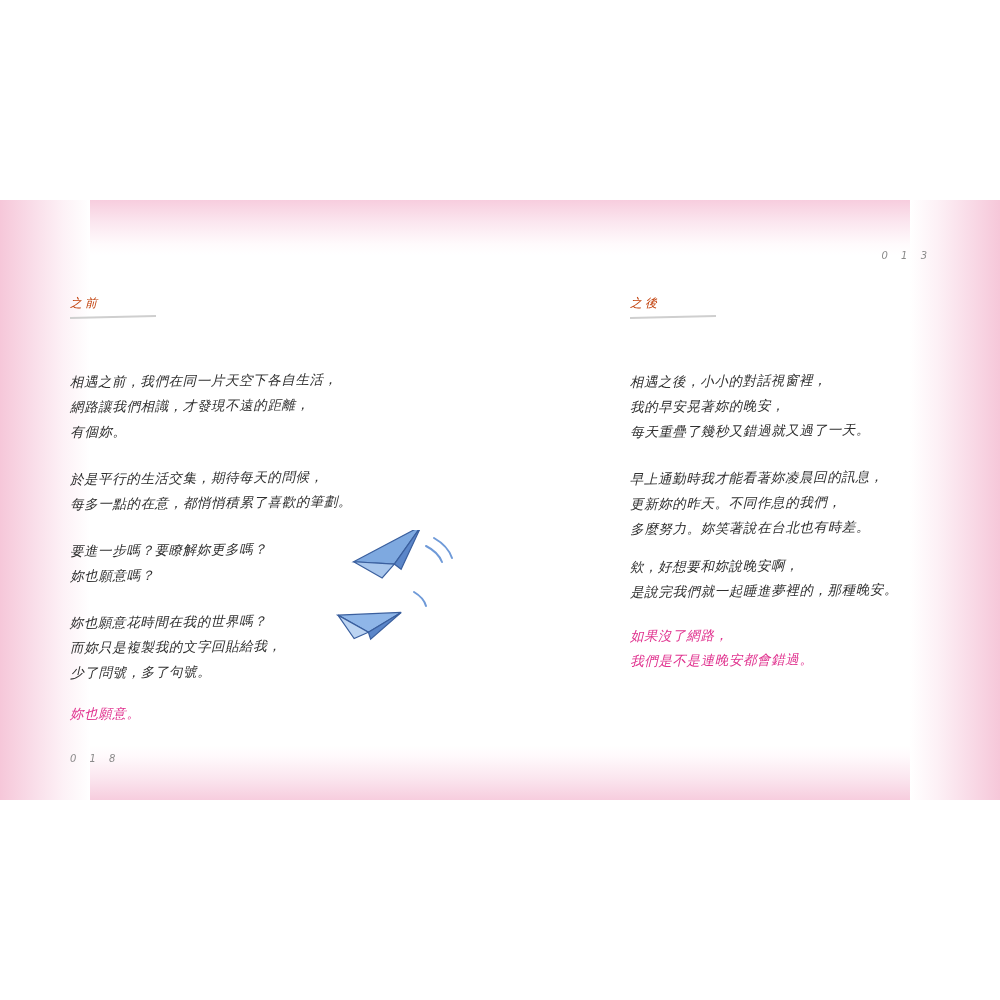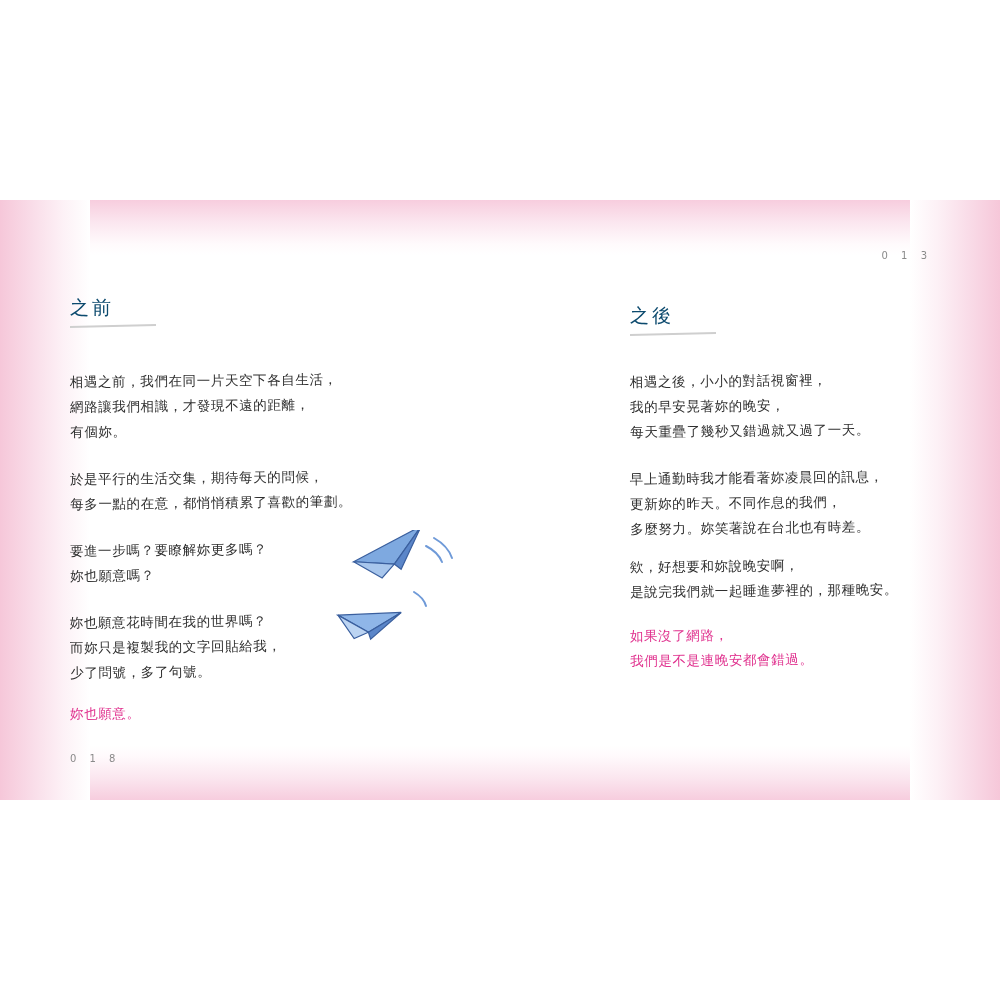--- a/index.html
+++ b/index.html
@@ -54,29 +54,30 @@
     position: absolute;
     left: 0; bottom: 0;
     width: 1000px; height: 55px;
     background: linear-gradient(to top, #f7cdde 0%, #fbe6ef 40%, #fffafc 80%, #ffffff 100%);
   }
   .page {
     position: absolute;
     top: 0;
     width: 500px;
     height: 621px;
+    font-style: italic;
   }
   .page.left { left: 0; }
   .page.right { left: 500px; }
 
   .heading {
     position: absolute;
     font-family: "DejaVu Sans", sans-serif;
-    font-size: 19px;
-    color: #0c4a6e;
+    font-size: 12px;
+    color: #c2410c;
     letter-spacing: 3px;
     font-weight: 500;
     white-space: nowrap;
   }
   .heading .underline {
     display: block;
     margin-top: 4px;
     height: 2px;
     width: 86px;
     background: #cfcfcf;
@@ -166,21 +167,21 @@
         </svg>
       </div>
 
       <div class="folio" style="left:70px; top:553px;">0 1 8</div>
     </div>
 
     <div class="page right">
 
       <div class="folio" style="right:68px; top:50px;">0 1 3</div>
 
-      <div class="heading" style="left:130px; top:95px;margin-top:8px;">
+      <div class="heading" style="left:130px; top:95px;">
         <span>之後</span>
         <span class="underline"></span>
       </div>
 
       <div class="body-block" style="left:130px; top:168px; width:320px;">相遇之後，小小的對話視窗裡，
 我的早安晃著妳的晚安，
 每天重疊了幾秒又錯過就又過了一天。</div>
 
       <div class="body-block" style="left:130px; top:265px; width:340px;">早上通勤時我才能看著妳凌晨回的訊息，
 更新妳的昨天。不同作息的我們，

